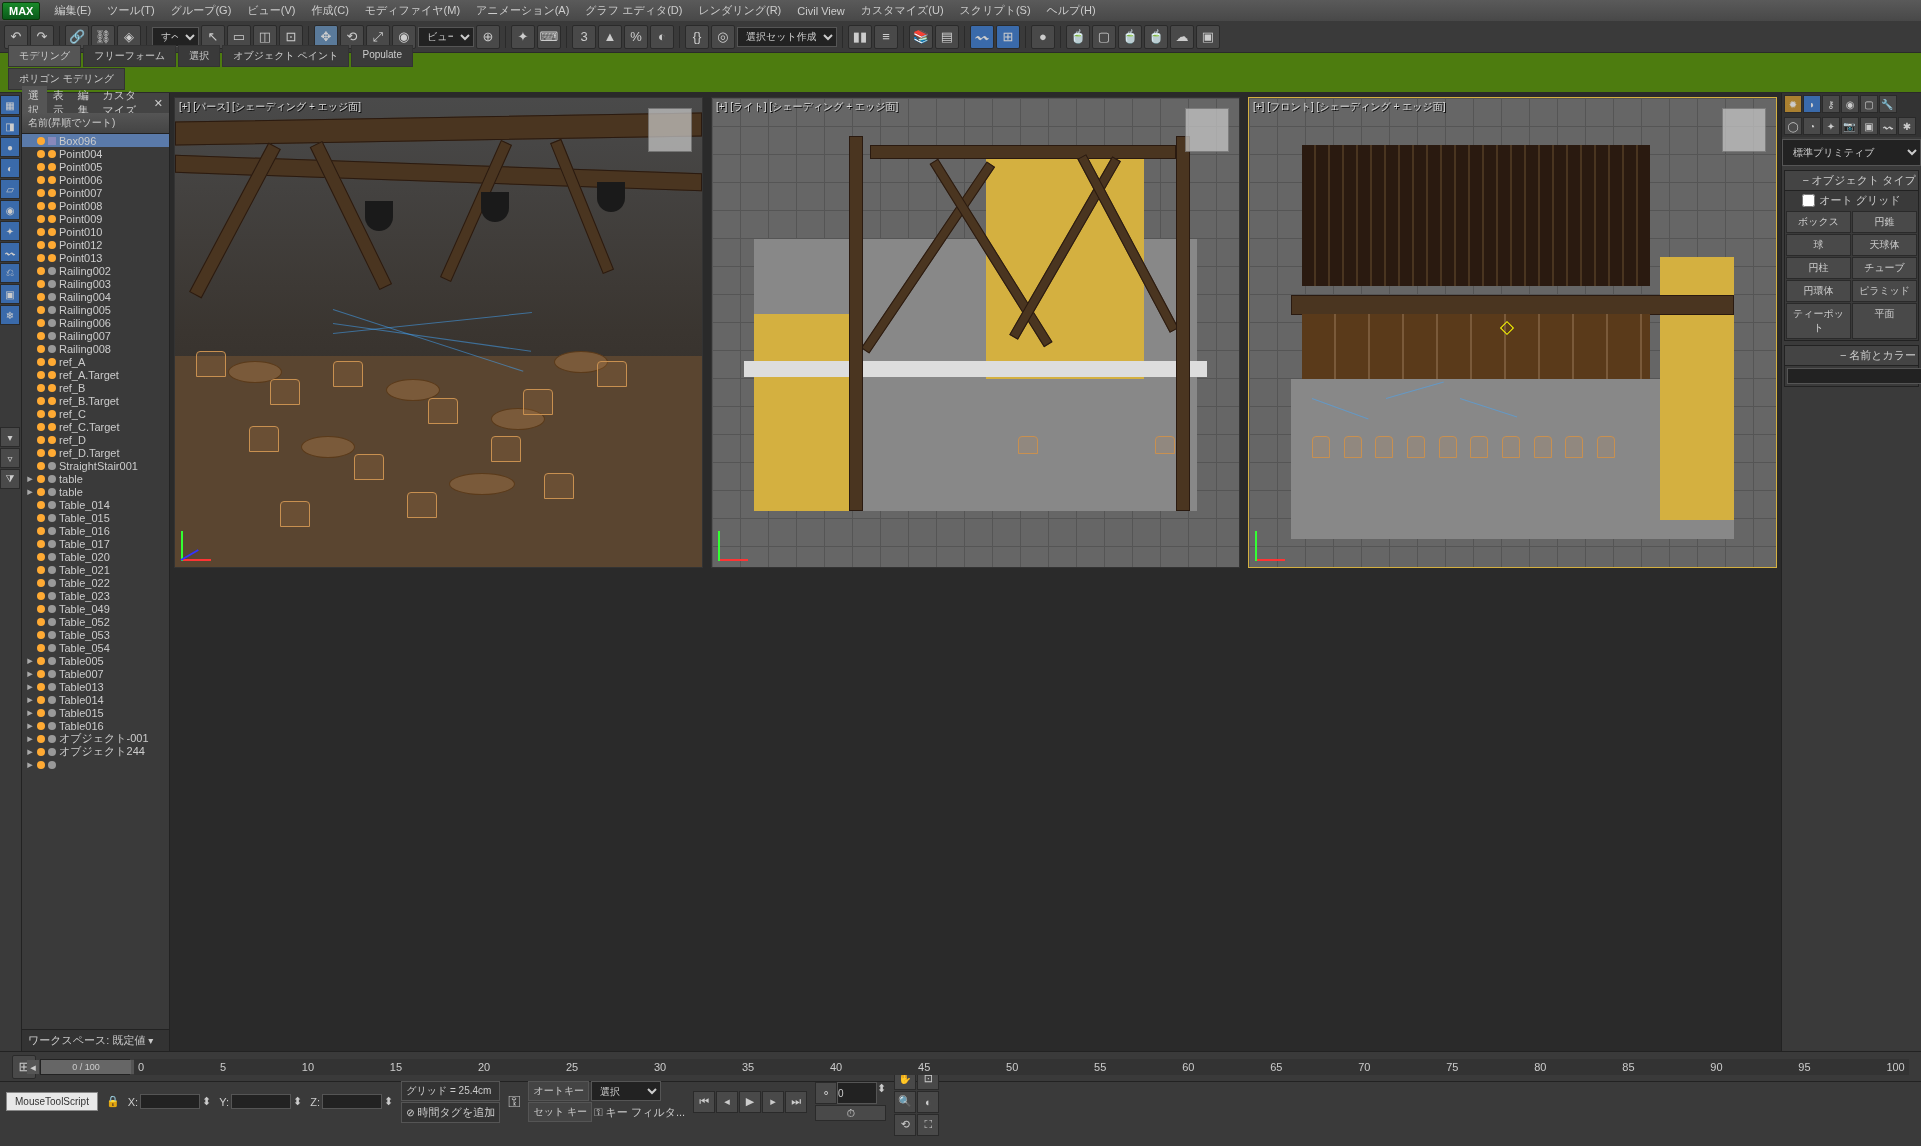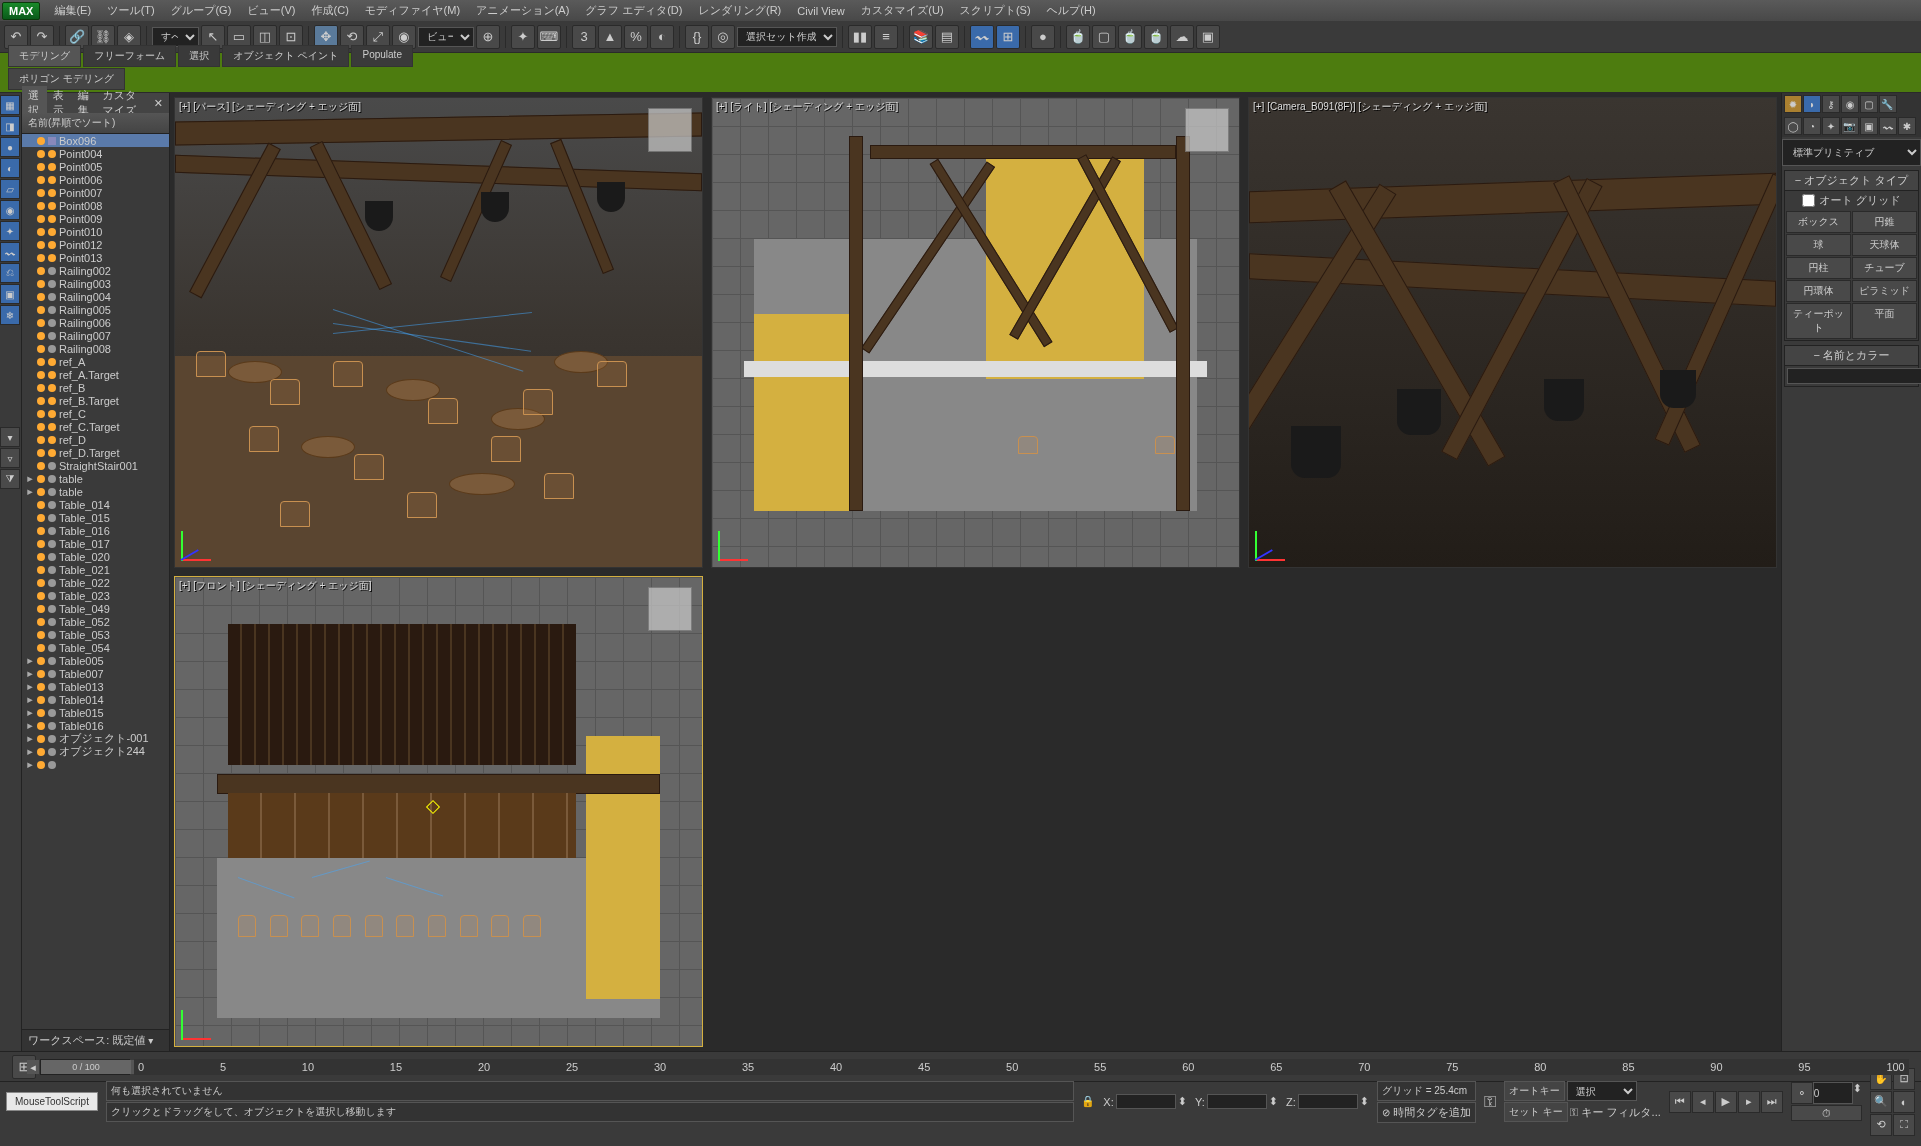--- a/index.html
+++ b/index.html
@@ -47,21 +47,21 @@
 .tbl{position:absolute;width:54px;height:22px;background:#7a5a3a;border-radius:50%;border:1px solid #5a3a1a}
 .lamp{position:absolute;width:28px;height:30px;background:#1a1a1a;border-radius:0 0 14px 14px}
 .cam-line{position:absolute;width:200px;height:1px;background:#4af;opacity:.5;transform-origin:left center}
 .right{width:140px;background:#3a3a3a;border-left:1px solid #222;display:flex;flex-direction:column}
 .r-ico-row{display:flex;gap:1px;padding:2px;background:#333}
 .r-ico{width:18px;height:18px;background:#4a4a4a;border:1px solid #2a2a2a;display:flex;align-items:center;justify-content:center;font-size:10px}
 .r-ico.y{background:#aa8030}
 .r-ico.b{background:#3a6aaa}
 .r-sel{width:100%;background:#222;border:1px solid #555;padding:6px;font-size:10px;margin:2px 0}
 .r-sec{border:1px solid #222;margin:2px}
-.r-sec-hd{background:#444;padding:2px;text-align:center;font-size:10px;border-bottom:1px solid #222}
+.r-sec-hd{background:#444;padding:2px;text-align:right;font-size:10px;border-bottom:1px solid #222}
 .r-chk{display:flex;align-items:center;justify-content:center;gap:4px;padding:2px;font-size:10px}
 .r-grid{display:grid;grid-template-columns:1fr 1fr;gap:1px;padding:1px}
 .r-btn{background:#494949;border:1px solid #2a2a2a;padding:3px 2px;text-align:center;font-size:10px}
 .r-color{display:flex;padding:2px;gap:2px}
 .r-input{flex:1;background:#222;border:1px solid #555;height:16px}
 .timeline{height:30px;background:#3a3a3a;border-top:1px solid #222;display:flex;align-items:center;padding:0 12px;gap:4px}
 .tl-slider{height:16px;background:#333;border:1px solid #222;position:relative;width:90px}
 .tl-thumb{position:absolute;left:0;top:0;width:90px;height:14px;background:#666;text-align:center;font-size:9px;line-height:14px}
 .tl-ruler{flex:1;height:16px;background:#333;position:relative;display:flex;justify-content:space-between;padding:0 4px;align-items:center;font-size:9px;color:#999}
 .status{height:40px;background:#3a3a3a;border-top:1px solid #222;display:flex;align-items:center;padding:2px 6px;gap:8px;font-size:10px}
@@ -551,41 +551,20 @@
     <div class="beam" style="top:8%;left:88%;width:14px;height:80%"></div>
     <div class="chair" style="top:72%;left:58%;width:20px;height:18px"></div>
     <div class="chair" style="top:72%;left:84%;width:20px;height:18px"></div>
    </div>
    <div class="axis">
           <div class="axis-x"></div>
           <div class="axis-y"></div>
         </div>
   </div>
 
-  <div class="vp">
-   <div class="vp-lbl">[+] [Camera_B091(8F)] [シェーディング + エッジ面]</div>
-   <div class="scene3d" style="background:linear-gradient(#3a3530,#221d18)">
-    <div class="beam" style="top:18%;left:0;width:100%;height:32px;transform:skewY(-2deg)"></div>
-    <div class="beam" style="top:36%;left:0;width:100%;height:26px;transform:skewY(3deg)"></div>
-    <div class="beam" style="top:14%;left:8%;width:20px;height:70%;transform:rotate(32deg)"></div>
-    <div class="beam" style="top:14%;left:30%;width:20px;height:68%;transform:rotate(-30deg)"></div>
-    <div class="beam" style="top:14%;left:50%;width:18px;height:66%;transform:rotate(28deg)"></div>
-    <div class="beam" style="top:14%;left:70%;width:18px;height:64%;transform:rotate(-26deg)"></div>
-    <div class="beam" style="top:14%;left:88%;width:16px;height:62%;transform:rotate(24deg)"></div>
-    <div class="lamp" style="top:62%;left:28%;width:44px;height:46px"></div>
-    <div class="lamp" style="top:60%;left:56%;width:40px;height:42px"></div>
-    <div class="lamp" style="top:58%;left:78%;width:36px;height:38px"></div>
-    <div class="lamp" style="top:70%;left:8%;width:50px;height:52px"></div>
-   </div>
-   <div class="axis">
-          <div class="axis-x"></div>
-          <div class="axis-y"></div>
-          <div class="axis-z"></div>
-        </div>
-  </div>
 
   <div class="vp act">
    <div class="vp-lbl">[+] [フロント] [シェーディング + エッジ面]</div>
    <div class="vp-cube">前</div>
    <div class="grid-bg">
     <div class="wall-g" style="top:60%;left:8%;width:84%;height:34%"></div>
     <div class="wall-y" style="top:34%;left:78%;width:14%;height:56%"></div>
     <div class="beam" style="top:42%;left:8%;width:84%;height:20px"></div>
     <div style="position:absolute;top:10%;left:10%;width:66%;height:30%;background:repeating-linear-gradient(90deg,#2a1a10 0 12px,#4a3520 12px 14px),repeating-linear-gradient(#2a1a10 0 16px,transparent 16px 18px)"></div>
     <div style="position:absolute;top:46%;left:10%;width:66%;height:14%;background:repeating-linear-gradient(90deg,#5a3a1a 0 32px,#7a5a3a 32px 34px)"></div>
@@ -688,24 +667,20 @@
       <span>80</span>
       <span>85</span>
       <span>90</span>
       <span>95</span>
       <span>100</span>
     </div>
 </div>
 
 <div class="status">
  <div class="st-btn">MouseToolScript</div>
- <div class="st-grp" style="flex:1">
-  <div class="st-box" style="width:100%">何も選択されていません</div>
-  <div class="st-box" style="width:100%">クリックとドラッグをして、オブジェクトを選択し移動します</div>
- </div>
  <span>🔒</span>
  <div class="coord">
       <span>X:</span>
       <input style="">
       <span>⬍</span>
     </div>
  <div class="coord">
       <span>Y:</span>
       <input style="">
       <span>⬍</span>

